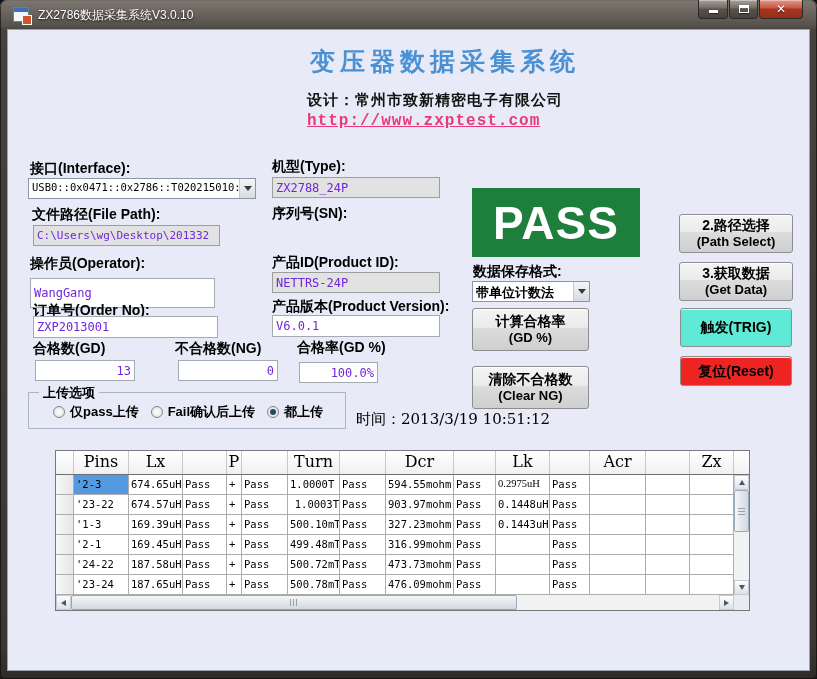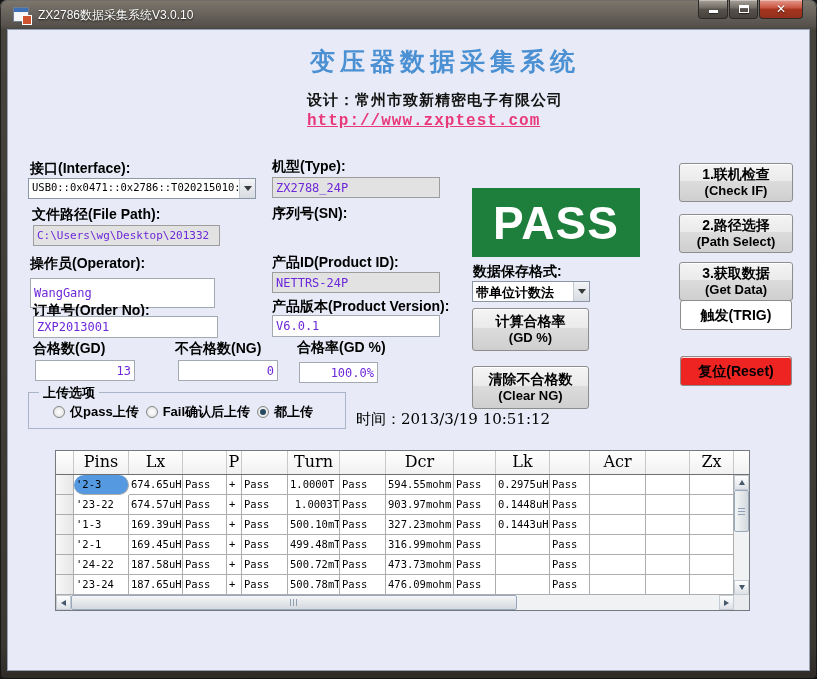--- a/index.html
+++ b/index.html
@@ -42,34 +42,34 @@
     font:bold 14px "Liberation Sans",sans-serif;color:#000;display:flex;flex-direction:column;align-items:center;justify-content:center;
     line-height:1.3;box-shadow:inset 0 1px 0 rgba(255,255,255,.85);white-space:nowrap;}
   .btn .l2{font-size:13px;}
   .btn.start{border-color:#6ea9d8;}
   
   .passbox{position:absolute;left:472px;top:188px;width:168px;height:69px;display:flex;align-items:center;justify-content:center;
     color:#fff;font:bold 46px "Liberation Sans",sans-serif;letter-spacing:1px;}
   
   .groupbox{position:absolute;left:28px;top:392px;width:318px;height:37px;border:1px solid #aab6c8;box-sizing:border-box;}
   .groupbox .legend{position:absolute;top:-9px;left:10px;background:#e8ebf7;padding:0 4px;font:bold 13px "Liberation Sans",sans-serif;}
-  .radios{position:absolute;left:24px;top:10px;display:flex;gap:7px;align-items:center;}
+  .radios{position:absolute;left:24px;top:10px;display:flex;gap:12px;align-items:center;}
   .radio-item{display:flex;align-items:center;gap:5px;font:bold 13px "Liberation Sans",sans-serif;white-space:nowrap;}
   .rdot{width:12px;height:12px;border-radius:50%;border:1px solid #848484;background:radial-gradient(#ffffff,#dcdcdc);box-sizing:border-box;position:relative;}
   .rdot.sel::after{content:"";position:absolute;left:2px;top:2px;width:6px;height:6px;border-radius:50%;background:#25485f;}
   .timeline{position:absolute;left:356px;top:410px;font:15px "DejaVu Serif",serif;color:#000;white-space:nowrap;}
   
   .grid{position:absolute;left:55px;top:450px;width:695px;height:161px;background:#fff;border:1px solid #76797d;box-sizing:border-box;}
   .ghead{display:flex;height:24px;background:linear-gradient(#ffffff,#f1f1f1);border-bottom:1px solid #6f6f6f;box-sizing:border-box;}
   .gh{box-sizing:border-box;border-right:1px solid #c9c9c9;font:16px "DejaVu Serif",serif;text-align:center;line-height:22px;overflow:hidden;flex:none;}
   .grow{display:flex;height:20px;}
   .gc{box-sizing:border-box;border-right:1px solid #adadad;border-bottom:1px solid #adadad;font:10.5px "DejaVu Sans Mono",monospace;
       line-height:18px;padding-left:2px;white-space:nowrap;overflow:hidden;flex:none;background:#fff;}
   .gc.rowsel{background:linear-gradient(90deg,#f7f7f7,#e7e7e7);}
-  .gc.sel{background:#5599e0;border-radius:10px;}
+  .gc.sel{background:#5599e0;}
   .vsb{position:absolute;left:678px;top:24px;width:15px;height:120px;background:#f1f2f4;}
   .hsb{position:absolute;left:0;top:144px;width:678px;height:15px;background:#f1f2f4;}
   .sbtn{position:absolute;width:15px;height:15px;box-sizing:border-box;border:1px solid #c5cbd2;background:linear-gradient(#fefefe,#dde1e6);display:flex;align-items:center;justify-content:center;}
   .tri-u2{width:0;height:0;border-left:3.5px solid transparent;border-right:3.5px solid transparent;border-bottom:5px solid #47586b;}
   .tri-d2{width:0;height:0;border-left:3.5px solid transparent;border-right:3.5px solid transparent;border-top:5px solid #47586b;}
   .tri-l2{width:0;height:0;border-top:3.5px solid transparent;border-bottom:3.5px solid transparent;border-right:5px solid #47586b;}
   .tri-r2{width:0;height:0;border-top:3.5px solid transparent;border-bottom:3.5px solid transparent;border-left:5px solid #47586b;}
   .vthumb{position:absolute;left:0;top:15px;width:15px;height:42px;box-sizing:border-box;border:1px solid #98a9bd;border-radius:2px;
       background:linear-gradient(90deg,#f4f5f6,#d4d9df);display:flex;align-items:center;justify-content:center;}
   .vthumb .grip{width:7px;height:8px;background:repeating-linear-gradient(0deg,#8fa0b4 0 1px,transparent 1px 3px);}
@@ -177,33 +177,29 @@
   </div>
   <div class="btn" style="left:472px;top:366px;width:117px;height:43px">
     <span>清除不合格数</span>
     <span class="l2">(Clear NG)</span>
   </div>
 
   <div class="timeline">
     <span>时间：</span><span>2013/3/19 10:51:12</span>
   </div>
 
-  <div class="btn" style="left:679px;top:163px;width:114px;height:39px">
-    <span>1.联机检查</span>
-    <span class="l2">(Check IF)</span>
-  </div>
   <div class="btn" style="left:679px;top:214px;width:114px;height:39px">
     <span>2.路径选择</span>
     <span class="l2">(Path Select)</span>
   </div>
   <div class="btn" style="left:679px;top:262px;width:114px;height:39px">
     <span>3.获取数据</span>
     <span class="l2">(Get Data)</span>
   </div>
-  <div class="btn" id="trig-btn" style="left: 680px; top: 300px; width: 112px; height: 30px; background: #ffffff;">
+  <div class="btn" id="trig-btn" style="left: 680px; top: 308px; width: 112px; height: 39px; background: #5eead4;">
     <span>触发(TRIG)</span>
   </div>
   <div class="btn" id="reset-btn" style="left: 680px; top: 356px; width: 112px; height: 30px; background: rgb(238, 36, 35);">
     <span>复位(Reset)</span>
   </div>
 
   <div class="grid">
     <div class="ghead" id="grid-head">
         <span class="gh" style="width: 18px;"></span>
         <span class="gh" style="width: 55px;">Pins</span>
@@ -226,21 +222,21 @@
           <span class="gc rowsel" style="width: 18px;"></span>
           <span class="gc sel" style="width: 55px;">'2-3</span>
           <span class="gc" style="width: 54px;">674.65uH</span>
           <span class="gc" style="width: 44px;">Pass</span>
           <span class="gc" style="width: 15px;">+</span>
           <span class="gc" style="width: 46px;">Pass</span>
           <span class="gc" style="width: 52px;">1.0000T</span>
           <span class="gc" style="width: 46px;">Pass</span>
           <span class="gc" style="width: 68px;">594.55mohm</span>
           <span class="gc" style="width: 42px;">Pass</span>
-          <span class="gc" style="width: 54px;">0.2975uH</span>
+          <span class="gc" style="width: 54px; font-family: Liberation Serif, serif;">0.2975uH</span>
           <span class="gc" style="width: 40px;">Pass</span>
           <span class="gc" style="width: 56px;"></span>
           <span class="gc" style="width: 44px;"></span>
           <span class="gc" style="width: 44px;"></span>
         </div>
         <div class="grow">
           <span class="gc rowsel" style="width: 18px;"></span>
           <span class="gc" style="width: 55px;">'23-22</span>
           <span class="gc" style="width: 54px;">674.57uH</span>
           <span class="gc" style="width: 44px;">Pass</span>

